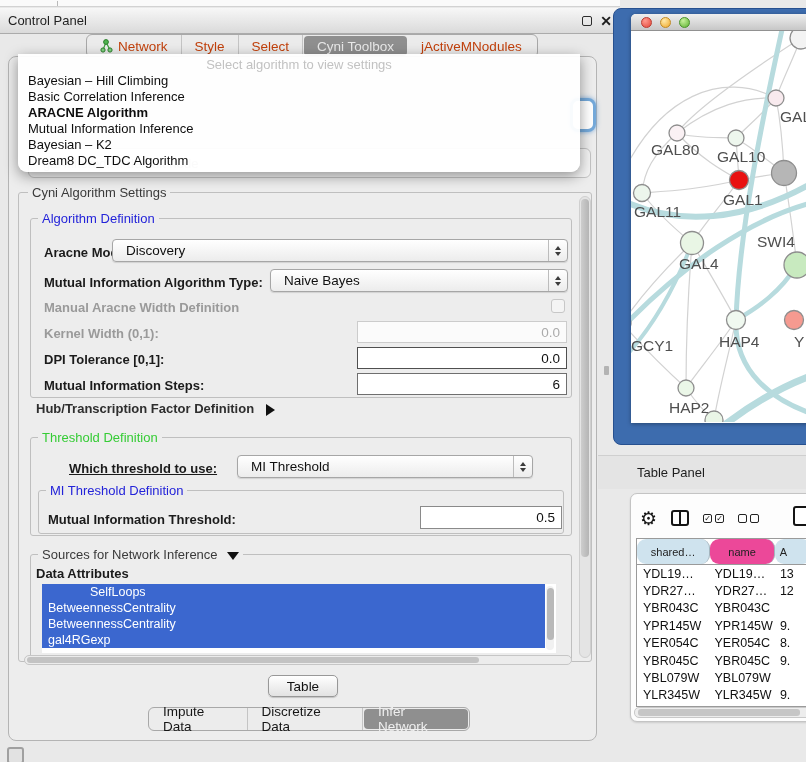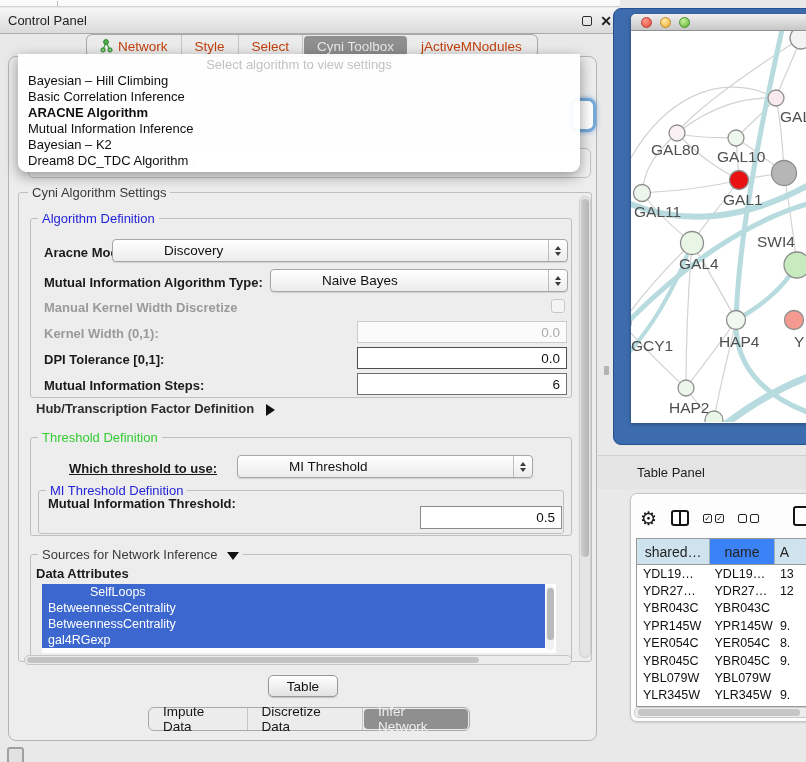--- a/index.html
+++ b/index.html
@@ -54,21 +54,21 @@
   .group { border:1px solid #bfbfbf; border-radius:3px; }
   .group-title { position:absolute; background:#ededed; padding:0 4px; font-size:13px; color:#3a3a3a; white-space:nowrap; }
   .t-blue { color:#2323d9; }
   .t-green { color:#35cc35; }
 
   .lbl { position:absolute; font-size:13px; font-weight:bold; color:#1b1b1b; white-space:nowrap; }
   .lbl.dim { color:#9a9a9a; }
 
   .combo { position:absolute; height:23px; border:1px solid #a6a6a6; border-radius:4px;
      background:linear-gradient(#ffffff,#ececec); display:flex; align-items:center;
-     box-shadow:0 1px 1px rgba(0,0,0,.12);padding-left:38px; }
+     box-shadow:0 1px 1px rgba(0,0,0,.12); }
   .combo-text { font-size:13.5px; color:#101010; padding-left:13px; flex:1; white-space:nowrap; }
   .combo-spin { width:19px; align-self:stretch; border-left:1px solid #bcbcbc; display:flex; flex-direction:column;
      align-items:center; justify-content:center; gap:2px; }
   .tri-up { width:0; height:0; border-left:3.5px solid transparent; border-right:3.5px solid transparent; border-bottom:4.5px solid #3b3b3b; }
   .tri-dn { width:0; height:0; border-left:3.5px solid transparent; border-right:3.5px solid transparent; border-top:4.5px solid #3b3b3b; }
 
   .field { position:absolute; height:22px; background:#fff; display:flex; align-items:center; justify-content:flex-end; }
   .field-val { font-size:13.5px; color:#111; padding-right:6px; }
   .field.dim { background:#fbfbfb; border:1px solid #cccccc; }
   .field.dim .field-val { color:#ababab; }
@@ -131,23 +131,23 @@
   .tp-toolbar { left:640px; top:500px; width:166px; height:36px; display:flex; align-items:center; gap:14px; }
   .gear { font-size:19px; color:#141414; line-height:19px; }
   .split-icon { width:18px; height:16px; border:2px solid #141414; border-radius:3px; position:relative; }
   .split-icon::after { content:""; position:absolute; left:6px; top:0; width:2px; height:12px; background:#141414; }
   .cb-pair { display:flex; gap:3px; }
   .cb { width:9px; height:9px; border:1.5px solid #222; border-radius:2px; font-size:8px; line-height:8px; color:#111; text-align:center; }
   .page-icon { position:absolute; left:793px; top:506px; width:16px; height:20px; border:2px solid #141414; border-radius:3px; background:#fff; }
 
   .ttable { left:636px; top:538px; width:176px; border:1px solid #9a9a9a; background:#fff; overflow:hidden; height:169px; }
   .thead { display:flex; height:26px; border-bottom:1px solid #9a9a9a; }
-  .th { font-size:14px; color:#222; display:flex; align-items:center; justify-content:center; border-right:1px solid #a4b4bd; }
+  .th { font-size:11px; color:#222; display:flex; align-items:center; justify-content:center; border-right:1px solid #a4b4bd;border-radius:9px; }
   .th.c0 { width:82px; background:#cfe3ee; }
-  .th.c1 { width:72px; background:#3b82f6; }
+  .th.c1 { width:72px; background:#ec4899; }
   .th.c2 { width:40px; background:#cfe3ee; border-right:none; justify-content:flex-start; padding-left:5px; }
   .trow { display:flex; height:17.4px; align-items:center; }
   .tcell { font-size:12.5px; color:#101010; white-space:nowrap; overflow:hidden; }
   .tcell.c0 { width:82px; padding-left:6px; }
   .tcell.c1 { width:72px; padding-left:4px; }
   .tcell.c2 { width:40px; padding-left:5px; }
   .tp-hscroll { left:634px; top:707px; width:178px; height:11px; background:#ededed; border:1px solid #c9c9c9; border-radius:5px; }
   .tp-hthumb { position:absolute; left:3px; top:1px; width:162px; height:7px; background:#c6c6c6; border-radius:3px; }
 </style>
 </head>
@@ -233,21 +233,21 @@
 
   <span class="lbl" style="left:44px;top:275px;">Mutual Information Algorithm Type:</span>
   <div class="combo" style="left:270px;top:269px;width:298px;">
     <span class="combo-text">Naive Bayes</span>
     <span class="combo-spin">
         <i class="tri-up"></i>
         <i class="tri-dn"></i>
       </span>
   </div>
 
-  <span class="lbl dim" style="left:44px;top:300px;">Manual Kernel Width Discretize</span>
+  <span class="lbl dim" style="left:44px;top:300px;">Manual Aracne Width Definition</span>
   <span class="checkbox" style="left:551px;top:299px;"></span>
 
   <span class="lbl dim" style="left:44px;top:326px;">Kernel Width (0,1):</span>
   <div class="field dim" style="left:357px;top:321px;width:210px;">
     <span class="field-val">0.0</span>
   </div>
 
   <span class="lbl" style="left:44px;top:352px;">DPI Tolerance [0,1]:</span>
   <div class="field strong" style="left:357px;top:347px;width:210px;">
     <span class="field-val">0.0</span>
@@ -270,21 +270,21 @@
   <div class="combo" style="left:237px;top:455px;width:296px;">
     <span class="combo-text">MI Threshold</span>
     <span class="combo-spin">
         <i class="tri-up"></i>
         <i class="tri-dn"></i>
       </span>
   </div>
 
   <div class="abs group" style="left:38px;top:490px;width:526px;height:44px;"></div>
   <span class="group-title t-blue" style="left:46px;top:483px;">MI Threshold Definition</span>
-  <span class="lbl" style="left:48px;top:496px;text-align:center;">Mutual Information Threshold:</span>
+  <span class="lbl" style="left:48px;top:512px;text-align:center;">Mutual Information Threshold:</span>
   <div class="field soft" style="left:420px;top:506px;width:142px;height:23px;">
     <span class="field-val">0.5</span>
   </div>
 
   <div class="abs group" style="left:30px;top:554px;width:542px;height:108px;"></div>
   <span class="group-title" style="left:38px;top:547px;">
     <span>Sources for Network Inference</span>
     <span class="arrow-down" style="margin-left:6px;"></span>
   </span>
   <span class="lbl" style="left:36px;top:566px;">Data Attributes</span>

